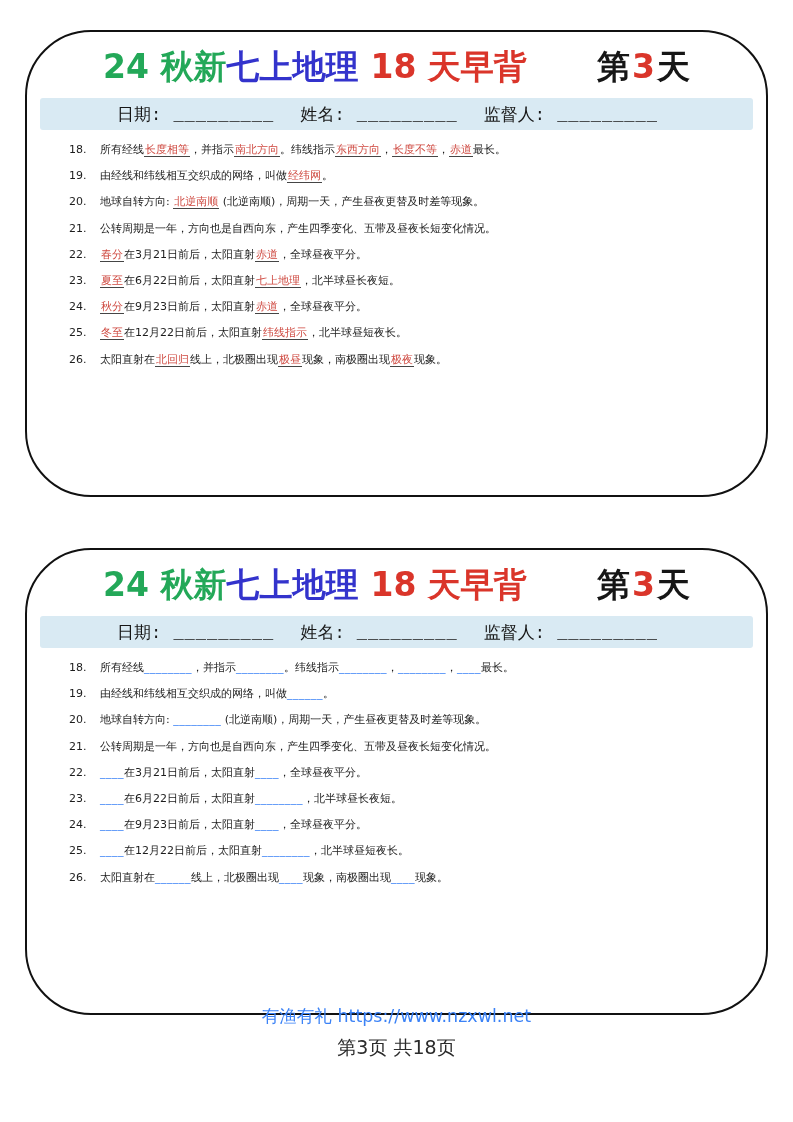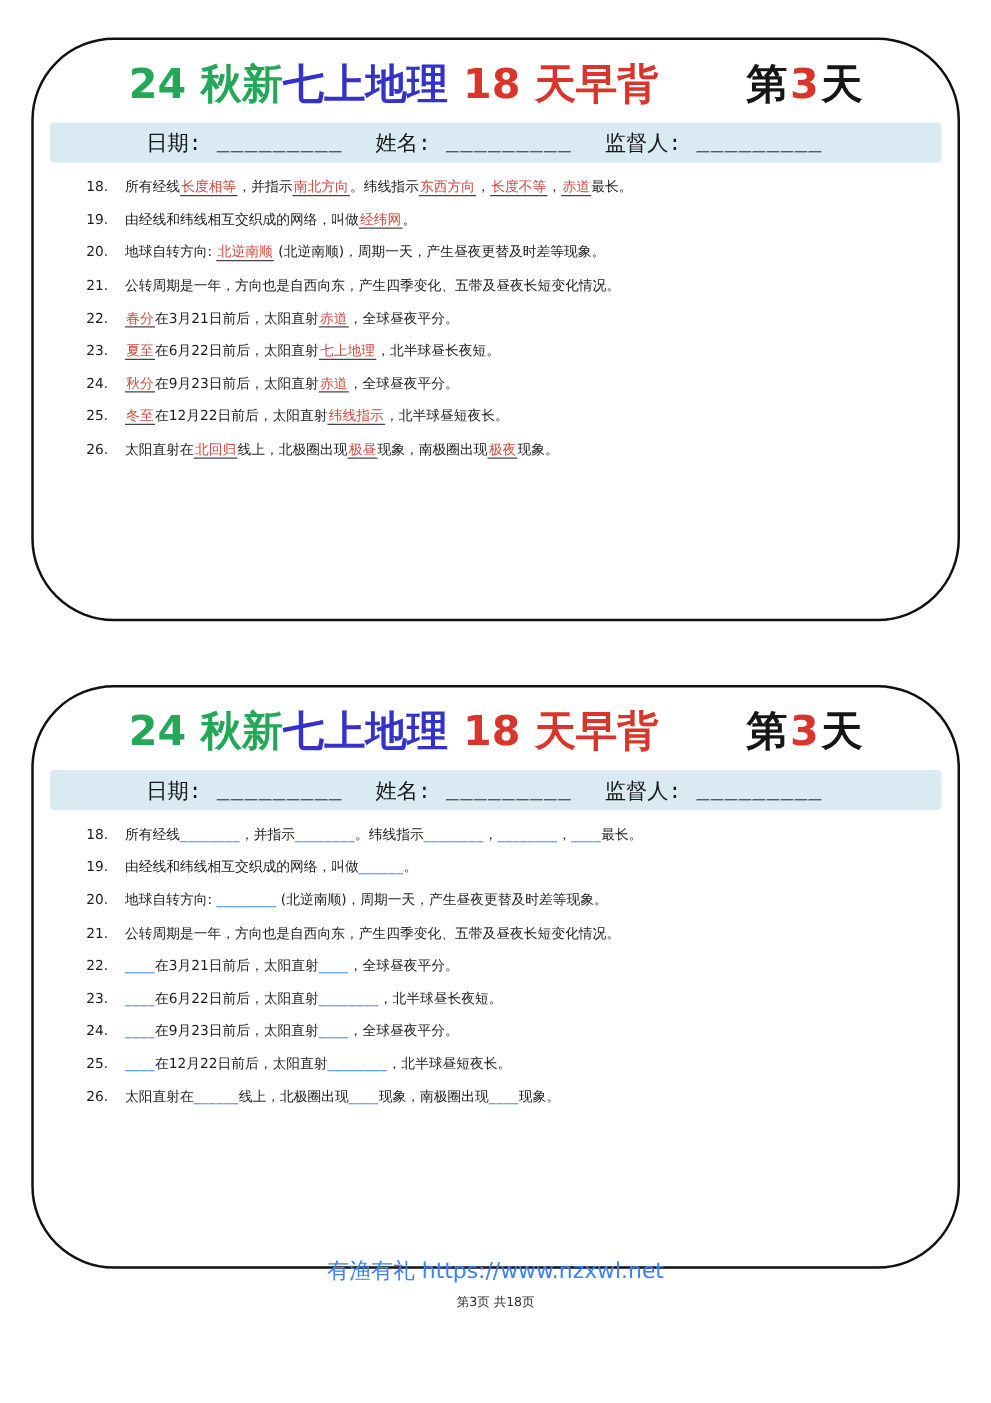--- a/index.html
+++ b/index.html
@@ -26,21 +26,21 @@
   .info-field .blank{letter-spacing:1px;margin-left:2px;color:#222}
 
   .rows{padding:7px 26px 0 42px;font-size:11px;line-height:26.2px;color:#1c1c1c;}
   .row{display:flex;align-items:flex-start;}
   .num{flex:0 0 31px;}
   .txt{flex:1;}
   .seg-answer{color:var(--c-ans);border-bottom:1.5px solid #454545;padding:0 1px 0 1px;}
   .seg-blank{color:#3b82f6;letter-spacing:.5px;}
 
   .footer-page{position:absolute;top:1035px;left:0;width:100%;text-align:center;
-               font-size:10px;font-weight:500;color:#2b2b2b;}
+               font-size:19px;font-weight:500;color:#2b2b2b;}
   .footer-site{position:absolute;top:1004px;left:0;width:100%;text-align:center;
                font-size:17.5px;color:#3b82f6;}
 </style>
 </head>
 <body>
 
 <div class="page">
 
   <section class="panel p1">
     <div class="panel-title">

